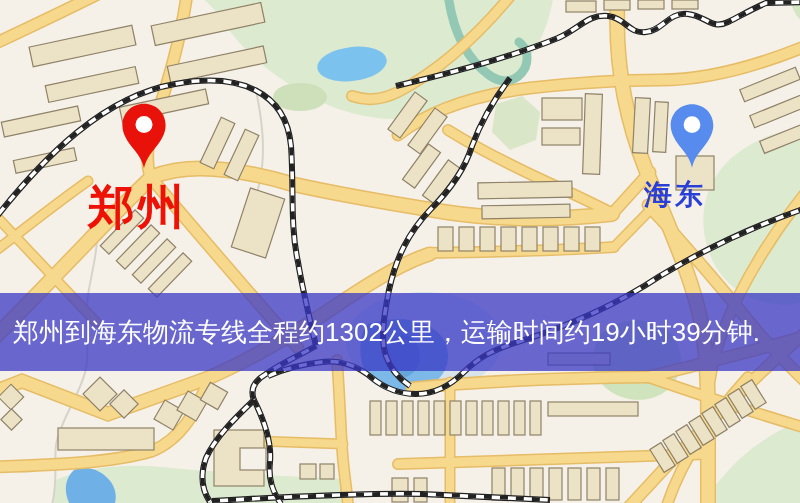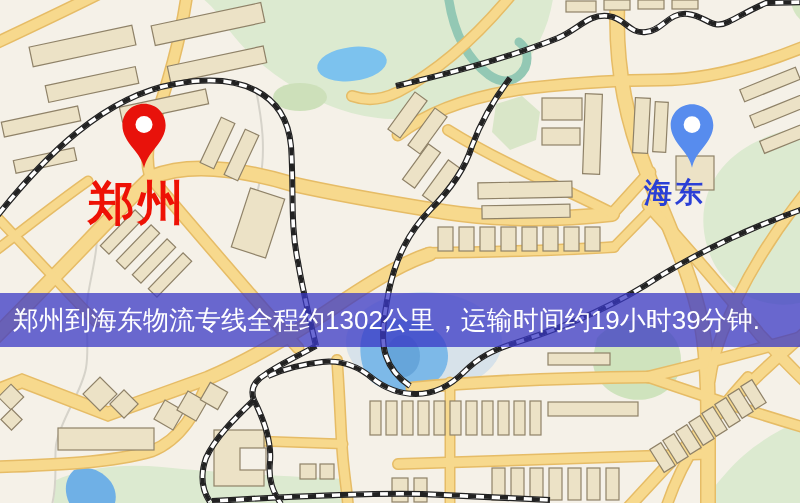--- a/index.html
+++ b/index.html
@@ -2,35 +2,35 @@
 <html><head>
 <meta charset="utf-8">
 <style>
   html,body { margin:0; padding:0; background:#ddd; }
   .stage {
     position:relative; width:800px; height:503px; overflow:hidden;
     background:#f5f1e8; font-family:"Liberation Sans", sans-serif;
   }
   .stage svg.map { position:absolute; left:0; top:0; z-index:1; display:block; }
   .banner {
-    position:absolute; left:0; top:293px; width:800px; height:54px;
+    position:absolute; left:0; top:293px; width:800px; height:78px;
     background:rgba(58,56,198,0.75); z-index:4;
     display:flex; align-items:center;
   }
   .banner span {
     color:#ffffff; font-size:26px; padding-left:13px; white-space:nowrap;
     font-family:"Liberation Sans", sans-serif; letter-spacing:0px;
   }
   .pin { position:absolute; z-index:5; }
   .pin svg { display:block; }
   #origin-pin { left:121px; top:101px; }
   #dest-pin   { left:668px; top:102px; }
   .city-label {
     position:absolute; z-index:5; line-height:1; white-space:nowrap;
-    font-family:Liberation Mono, monospace; font-weight:bold;
+    font-family:Liberation Sans, sans-serif; font-weight:bold;
   }
   #origin-label { left:88px;  top:183px; font-size:47px; letter-spacing:2px; color:#ee1105; }
   #dest-label   { left:644px; top:181px; font-size:28px; letter-spacing:3px; color:#2a3fd6; }
 </style>
 </head>
 <body>
 
 <div class="stage">
 
   <svg class="map" width="800" height="503" viewBox="0 0 800 503" xmlns="http://www.w3.org/2000/svg">

